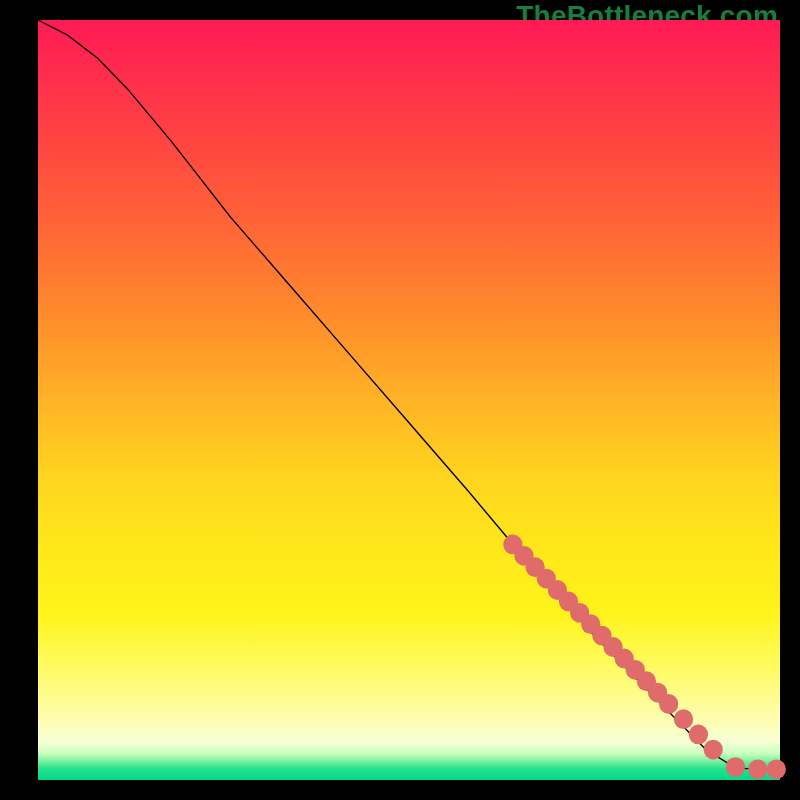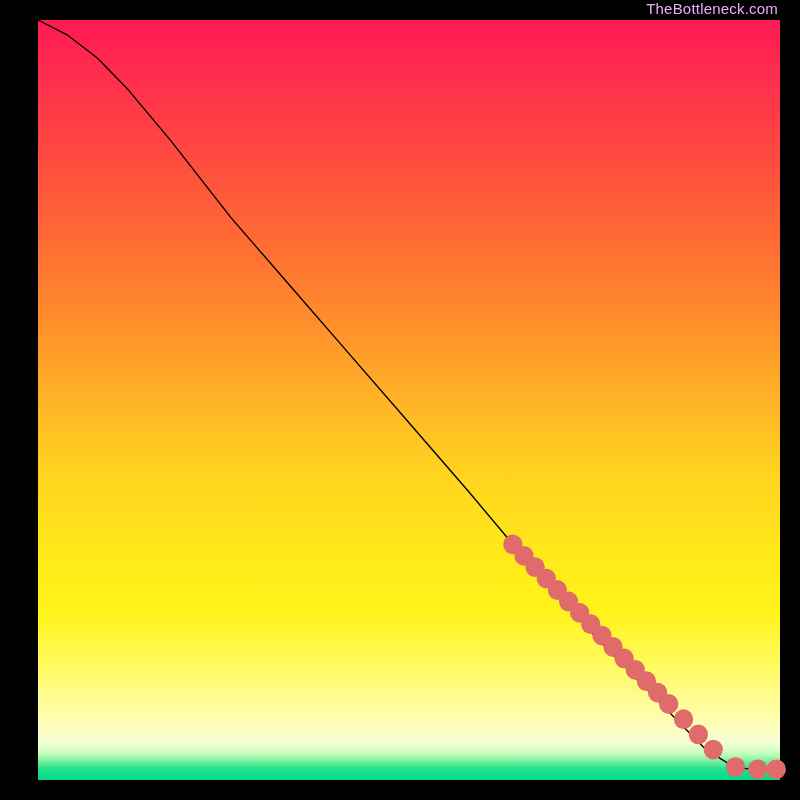--- a/index.html
+++ b/index.html
@@ -50,23 +50,23 @@
     left: 0;
     top: 0;
     width: 100%;
     height: 100%;
     overflow: visible;
   }
   .watermark {
     position: absolute;
     top: 0px;
     right: 22px;
-    color: #f0abfc;
-    font-size: 15px;
-    font-weight: 400;
+    color: #15803d;
+    font-size: 28px;
+    font-weight: 700;
     letter-spacing: 0.2px;
     user-select: none;
   }
 </style>
 </head>
 <body>
 
 <div class="stage">
   <div class="watermark">TheBottleneck.com</div>
 

